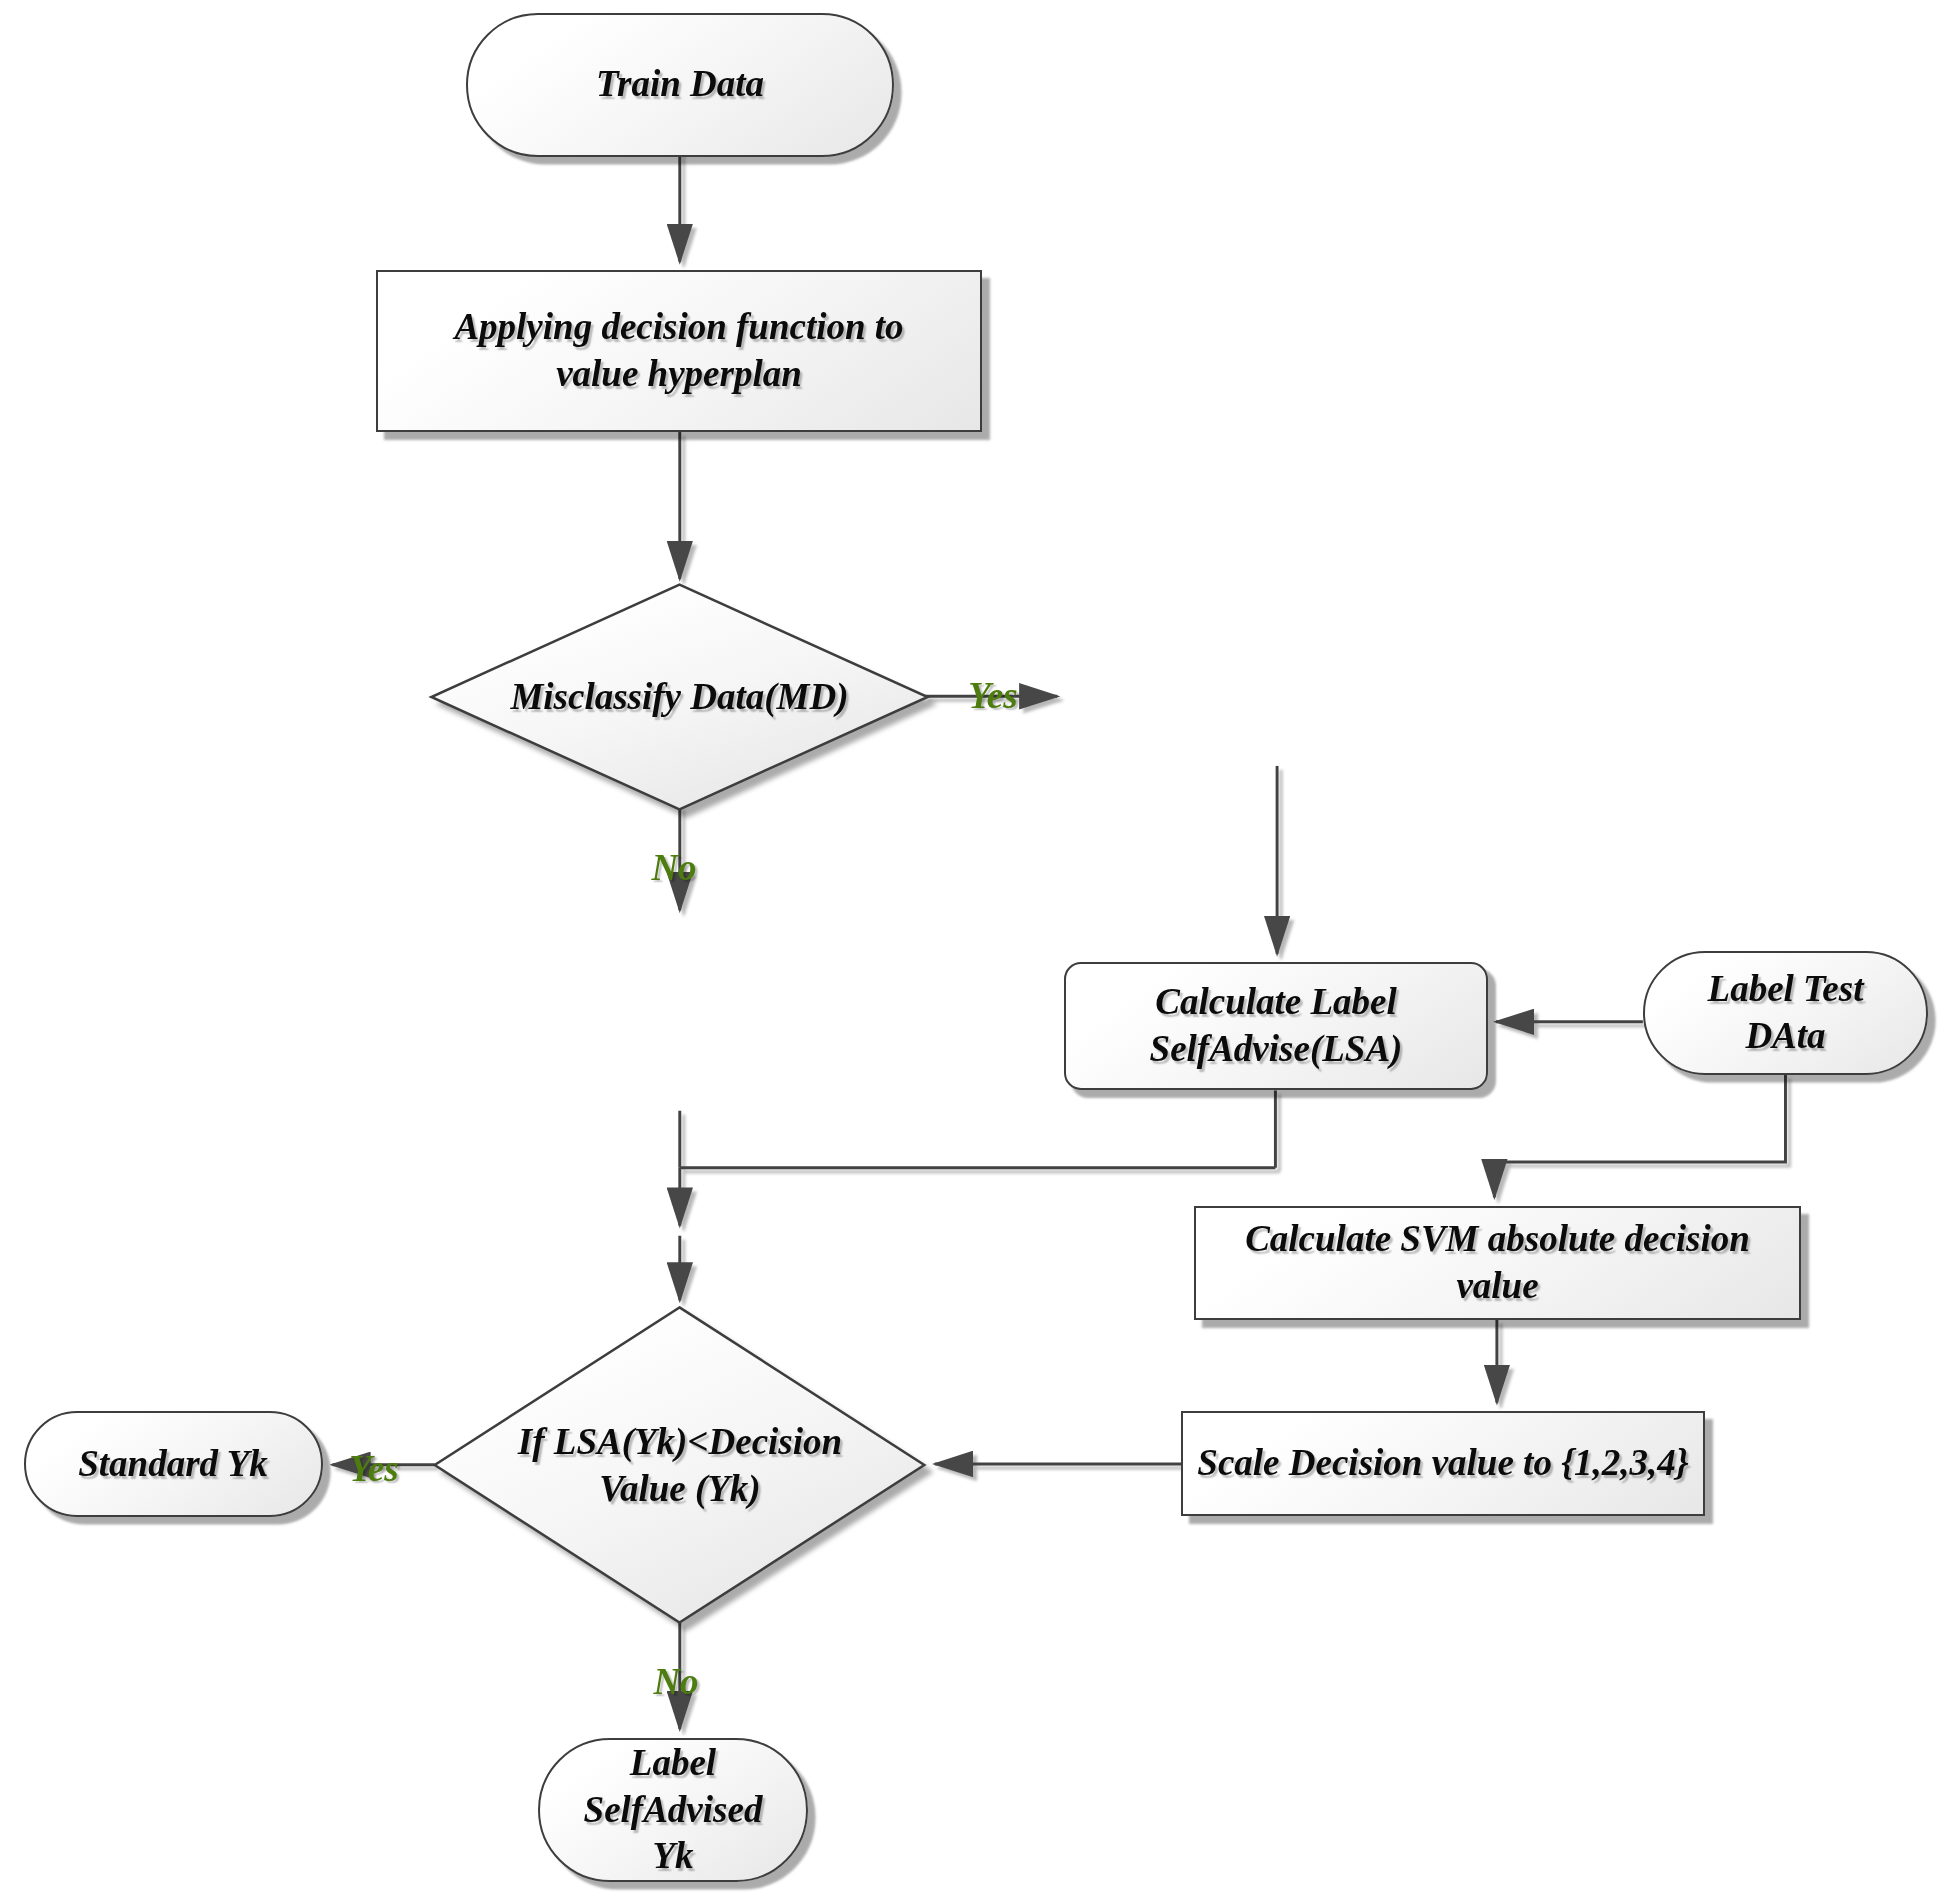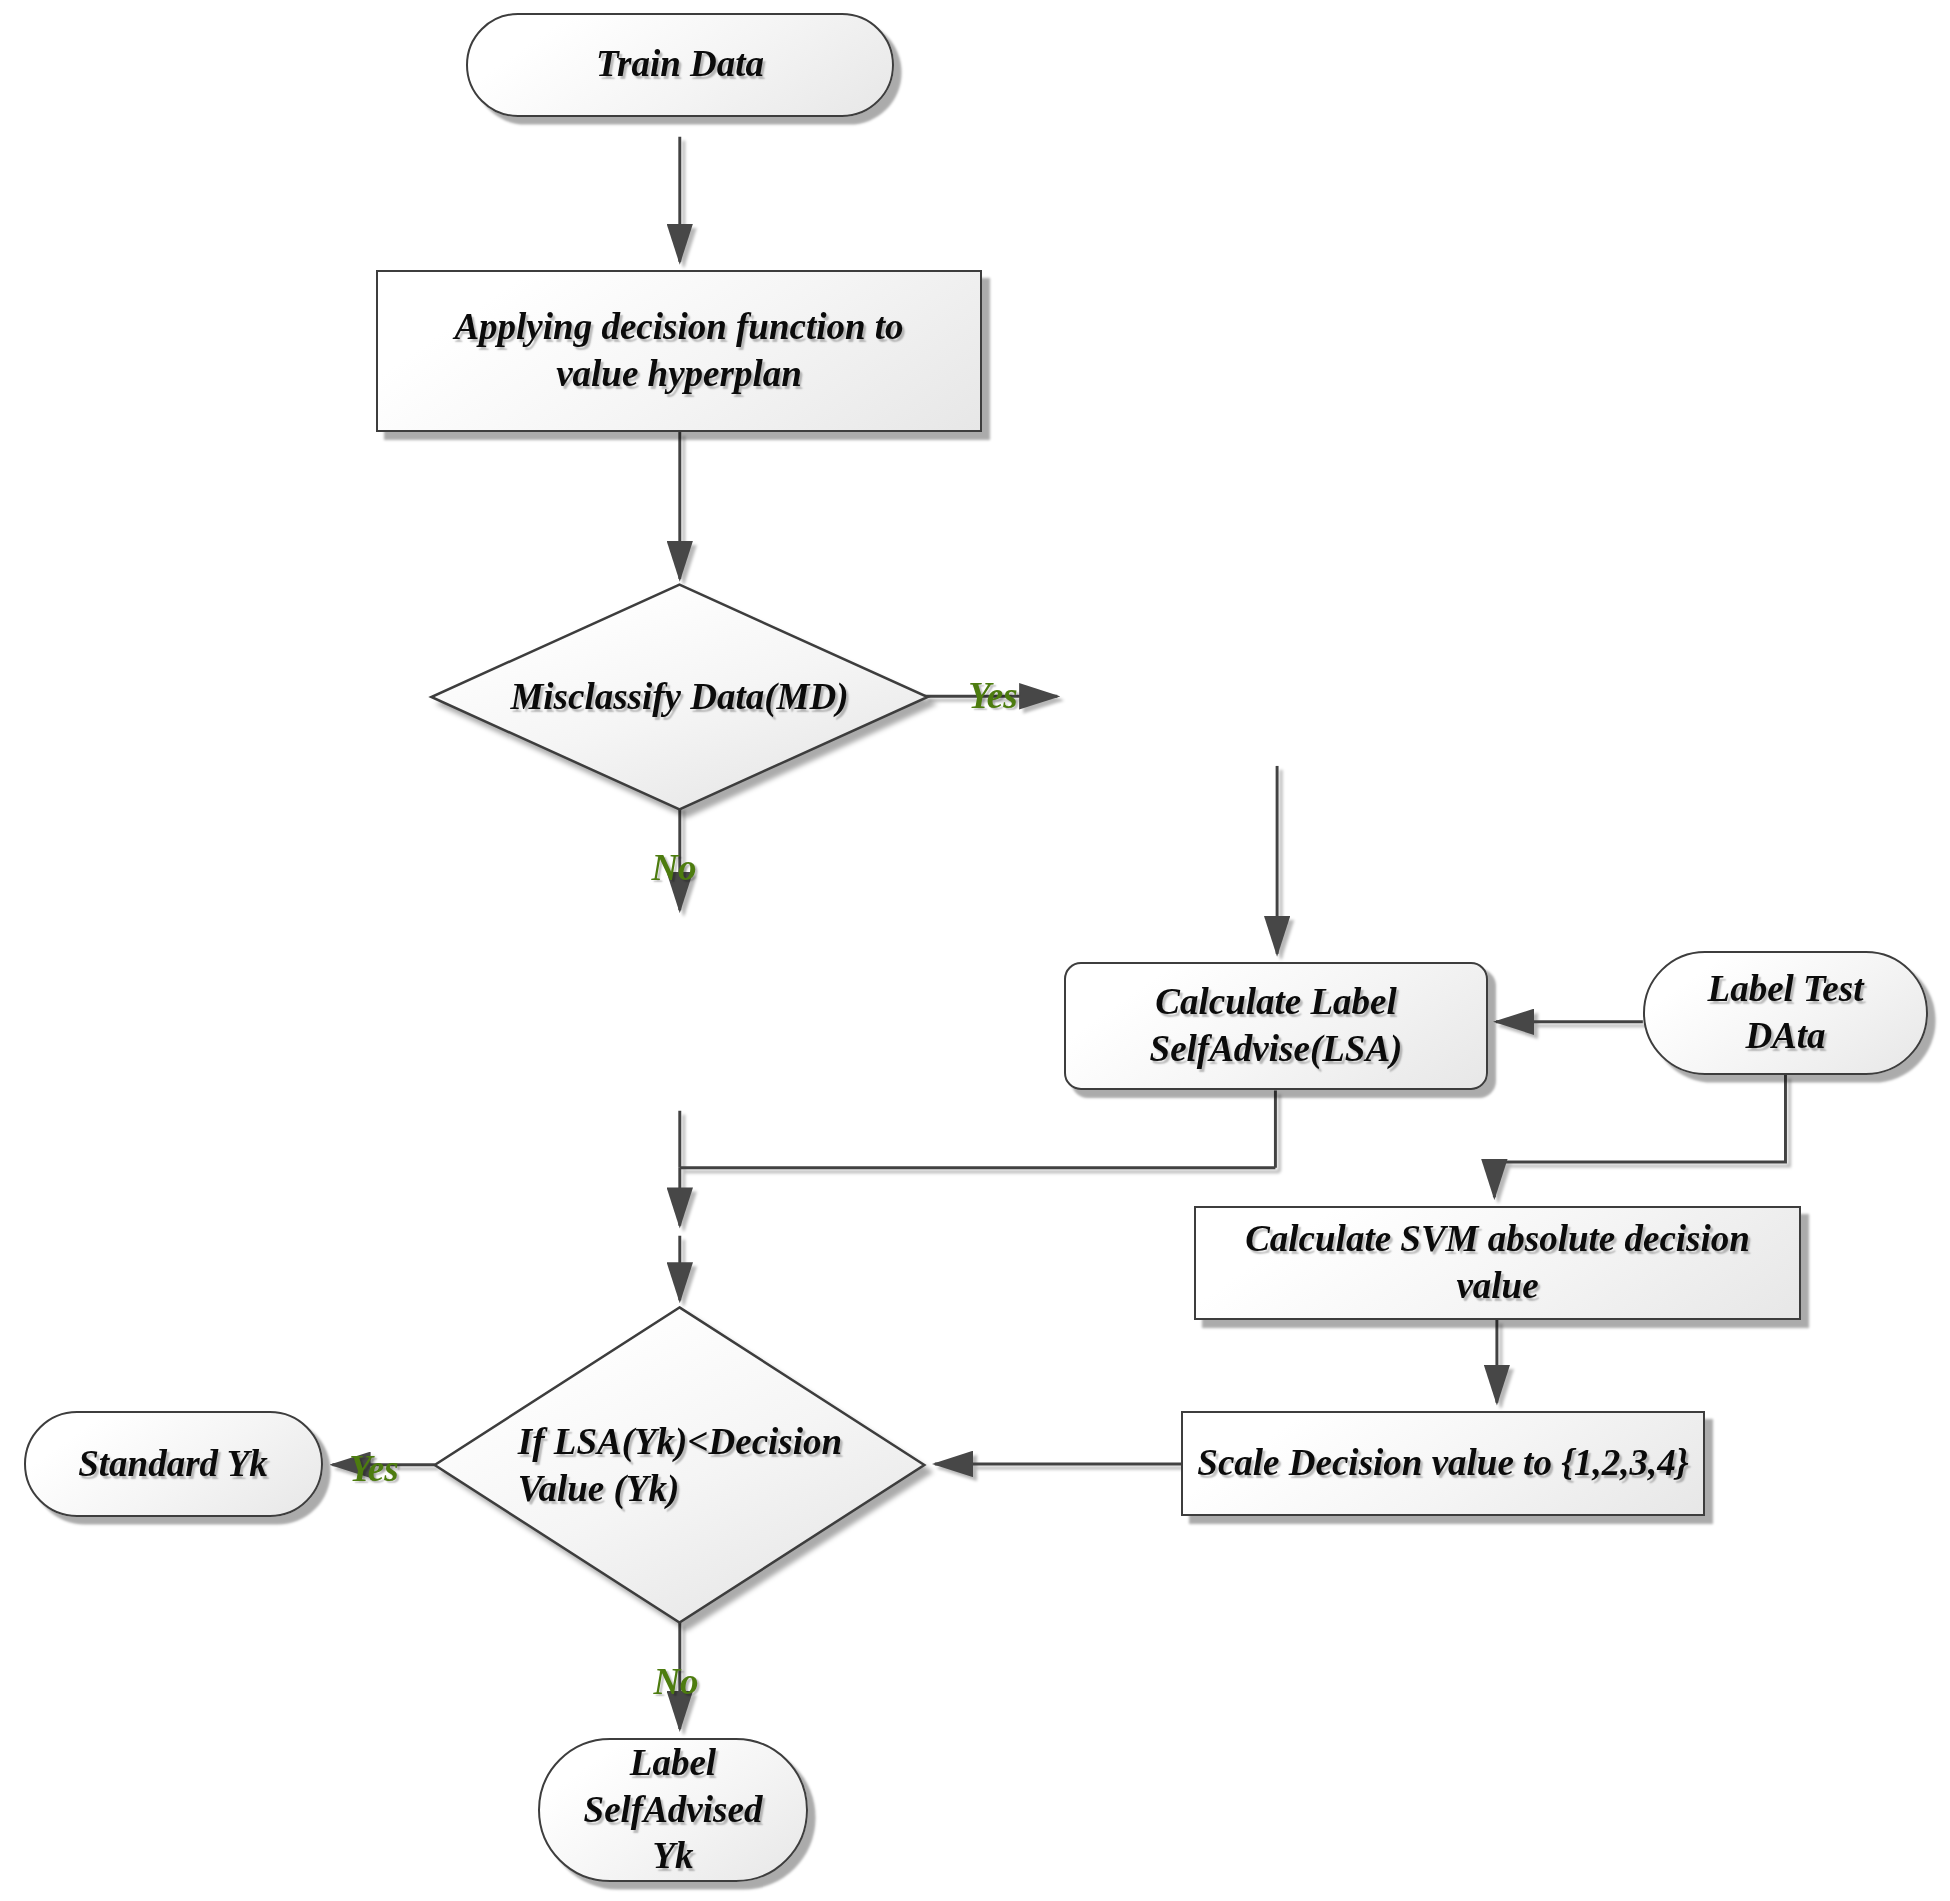--- a/index.html
+++ b/index.html
@@ -47,21 +47,21 @@
   }
   .diamond-svg polygon {
     stroke: #3d3d3d;
     stroke-width: 3;
   }
   .diamond-label {
     position: absolute;
     display: flex;
     align-items: center;
     justify-content: center;
-    text-align: left;
+    text-align: center;
     font-style: italic;
     font-weight: bold;
     font-size: 37px;
     line-height: 1.28;
     color: #0b0b0b;
     white-space: pre-line;
     text-shadow: 2.5px 2.5px 1.7px rgba(0,0,0,0.25);
   }
   .edge-label {
     position: absolute;
@@ -94,21 +94,21 @@
     <path class="edge-line" d="M 810 1324 L 810 1392 M 1520 1300 L 1520 1392 M 810 1392 L 1520 1392"></path>
     <path class="edge-line" marker-end="url(#arrow)" d="M 810 1392 L 810 1461"></path>
     <path class="edge-line" marker-end="url(#arrow)" d="M 810 1473 L 810 1550"></path>
     <path class="edge-line" marker-end="url(#arrow)" d="M 2128 1281 L 2128 1385 L 1781 1385 L 1781 1427"></path>
     <path class="edge-line" marker-end="url(#arrow)" d="M 1784 1573 L 1784 1672"></path>
     <path class="edge-line" marker-end="url(#arrow)" d="M 1408 1745 L 1114 1745"></path>
     <path class="edge-line" marker-end="url(#arrow)" d="M 518 1746 L 396 1746"></path>
     <path class="edge-line" marker-end="url(#arrow)" d="M 810 1934 L 810 2061"></path>
   </svg>
 
-  <div class="node stadium" style="left:466px; top:12.6px; width:428px; height:104px;">Train Data</div>
+  <div class="node stadium" style="left:466px; top:12.6px; width:428px; height:144px;">Train Data</div>
 
   <div class="node" style="left:376px; top:270px; width:606px; height:162px;">Applying decision function to
 value hyperplan</div>
 
   <svg class="diamond-svg" style="left:428px; top:581px;" width="503" height="232" viewBox="0 0 600 276">
     <defs>
       <linearGradient id="g1" x1="0" y1="0" x2="0.7" y2="1">
         <stop offset="0.18" stop-color="#ffffff"></stop>
         <stop offset="0.6" stop-color="#f5f5f5"></stop>
         <stop offset="1" stop-color="#e7e7e7"></stop>

